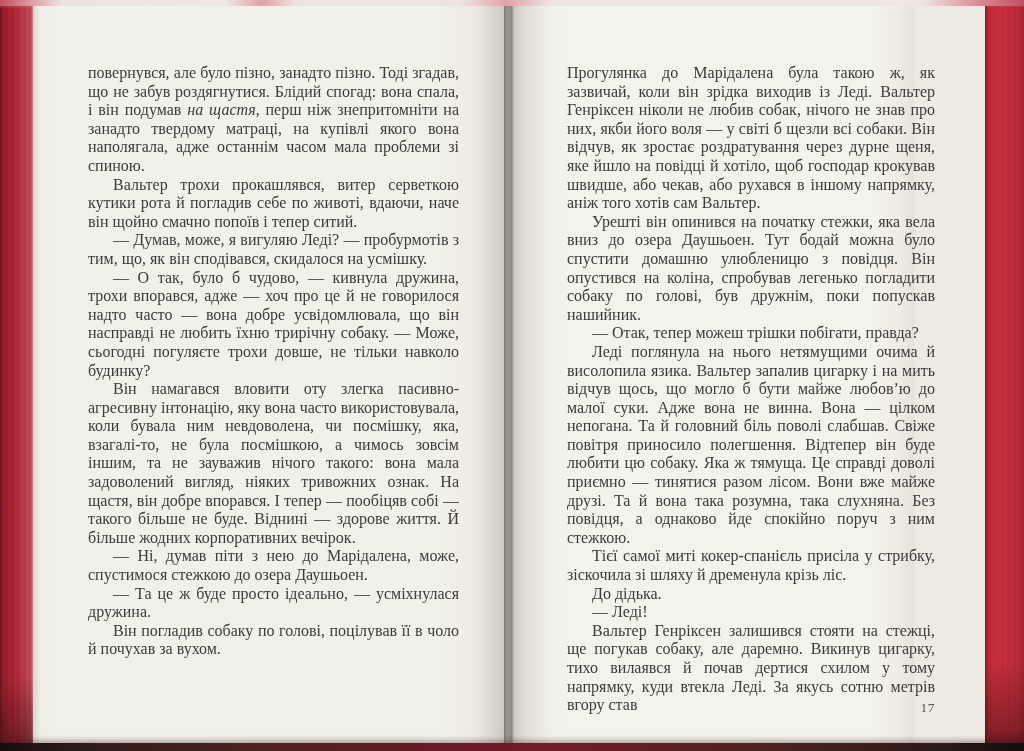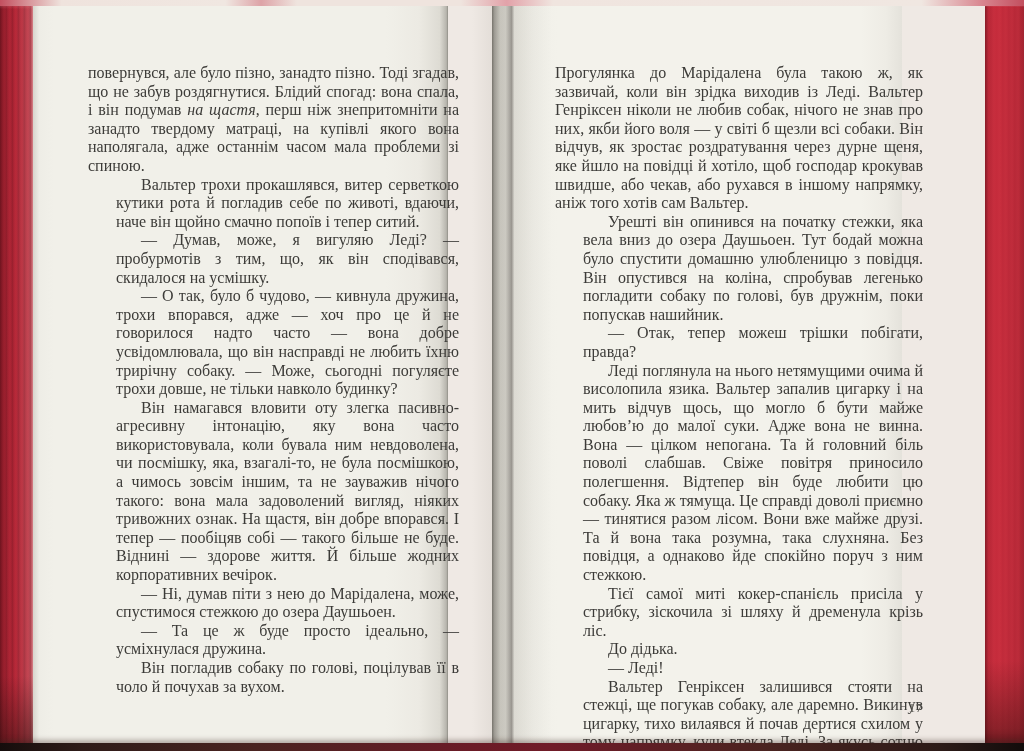--- a/index.html
+++ b/index.html
@@ -12,47 +12,47 @@
     font-family: "Liberation Serif", "DejaVu Serif", serif;
   }
   .top-edge {
     position: absolute; top: 0; left: 0; width: 100%; height: 6px; z-index: 5;
     background: linear-gradient(90deg,
       #c3505f 0%, #efe3dd 6%, #f0e7e1 22%, #dda3a7 25.5%, #efe4de 29%,
       #efe4de 45%, #e2a2a9 49.5%, #f0e5df 54%, #f0e7e1 90%, #d8848e 96%, #c24f5f 100%);
   }
   .page { position: absolute; top: 4px; height: 743px; z-index: 1; }
   .page-left {
-    left: 33px; width: 415px;
+    left: 33px; width: 479px;
     background: linear-gradient(90deg,
       #d7d5cd 0%, #eeede6 1.5%, #f1f0e9 5%, #f1f0e9 85%,
       #eceae3 93%, #dddbd3 98%, #b7b5ad 99.6%, #8f8d85 100%);
   }
   .page-right {
-    left: 492px; width: 410px;
+    left: 504px; width: 410px;
     background: linear-gradient(90deg,
       #76736c 0%, #a3a099 0.6%, #d3d1c9 2%, #e7e5de 5%, #f0efe8 10%,
       #f3f2eb 16%, #f3f2eb 90%, #eeece5 96%, #e4e2db 100%);
   }
   .gutter-shadow {
     position: absolute; left: 472px; top: 4px; width: 80px; height: 743px; z-index: 2;
     background: linear-gradient(90deg,
       rgba(120,115,105,0) 0%, rgba(120,115,105,0.16) 42%,
       rgba(60,55,50,0.45) 49.5%, rgba(120,115,105,0.10) 53%, rgba(120,115,105,0) 100%);
     pointer-events: none;
   }
   .text-block {
     position: absolute; top: 60px;
     font-size: 16px; line-height: 18.6px;
     color: #3c3b38; text-align: justify;
   }
   .page-left .text-block { left: 55px; width: 371px; }
   .page-right .text-block { left: 63px; width: 368px; }
   .text-block p { margin: 0; padding: 0; }
-  .text-block p.indent { text-indent: 25px; margin-left: 28px; }
+  .text-block p.indent { text-indent: 25px; }
   .it { font-style: italic; }
   .page-number {
     position: absolute; top: 696px; text-align: center;
     font-size: 13.5px; color: #55544f; letter-spacing: 0.5px;
   }
   .page-left .page-number { left: 55px; width: 371px; margin-top: 47px; }
   .page-right .page-number { left: 63px; width: 368px; text-align: right; }
   .cover-left {
     position: absolute; left: 0; top: 0; width: 33px; height: 751px; z-index: 4;
     background:

